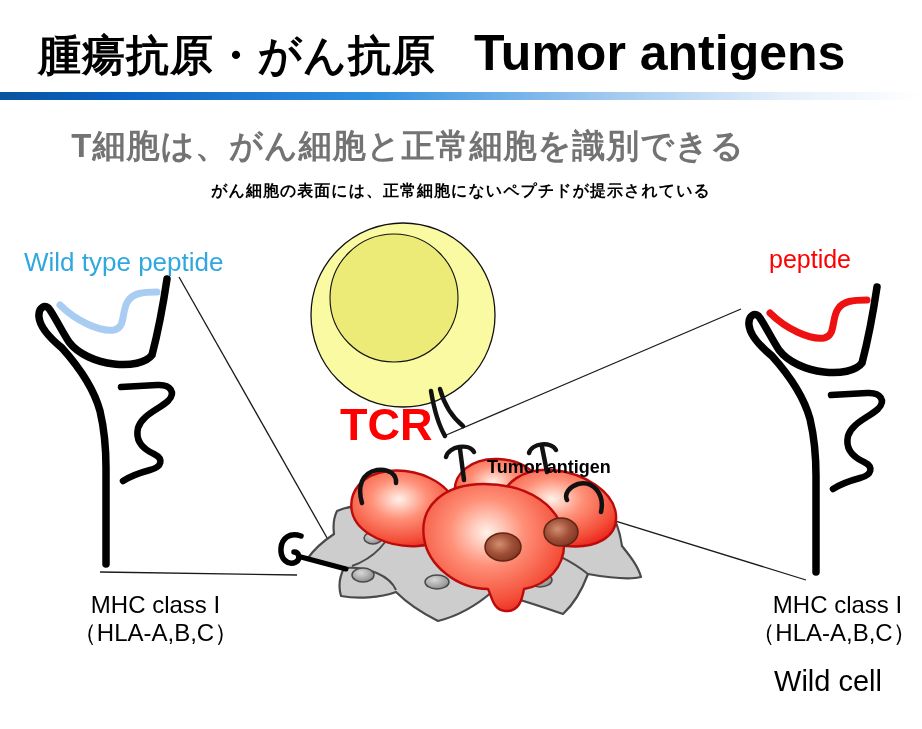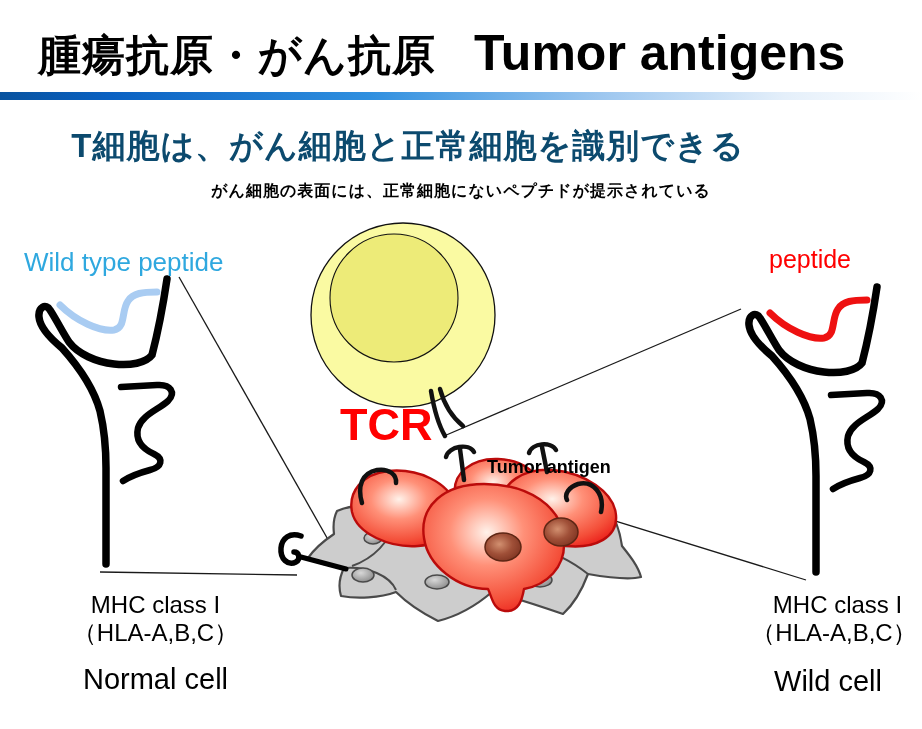--- a/index.html
+++ b/index.html
@@ -8,21 +8,21 @@
     font-family:"Liberation Sans","DejaVu Sans",sans-serif;color:#000;padding-left:36px;
   }
   .abs{position:absolute;}
   
   .title-row{top:24px;left:38px;width:880px;display:flex;align-items:baseline;gap:38px;white-space:nowrap;}
   .title-jp{font-size:43px;font-weight:bold;letter-spacing:1px;}
   .title-en{font-size:50px;font-weight:bold;letter-spacing:0px;}
   .rule{top:92px;left:0;width:922px;height:8px;
     background:linear-gradient(90deg,#09539f 0%,#0a61c2 12%,#2f8fdf 40%,#9cc6ef 65%,#e4effa 85%,#ffffff 100%);}
   
-  .heading-red{top:124px;left:0;width:816px;text-align:center;font-size:33px;font-weight:bold;color:#0c4a6e;letter-spacing:1px;}
+  .heading-red{top:124px;left:0;width:816px;text-align:center;font-size:33px;font-weight:bold;color:#737373;letter-spacing:1px;}
   .heading-sub{top:181px;left:0;width:922px;text-align:center;font-size:16px;font-weight:bold;color:#000;letter-spacing:1px;}
   
   .lbl{line-height:1.08;white-space:nowrap;}
   .lbl-wildtype{top:248px;left:24px;font-size:26px;color:#2fa8df;}
   .lbl-peptide{top:246px;left:769px;font-size:25px;color:#ff0000;}
   .lbl-cd8{top:272px;left:350px;width:104px;text-align:center;font-size:42px;font-weight:bold;color:#1cb2e8;}
   .lbl-tcr{top:401px;left:340px;font-size:45px;font-weight:bold;color:#ff0000;}
   .lbl-tumor-antigen{top:428px;left:487px;font-size:18px;font-weight:bold;color:#000;margin-top:30px;}
   .lbl-center{text-align:center;}
   .lbl-mhc-l1{top:592px;left:68px;width:175px;font-size:24px;}
@@ -133,19 +133,18 @@
   <div class="abs heading-red">T細胞は、がん細胞と正常細胞を識別できる</div>
   <div class="abs heading-sub">がん細胞の表面には、正常細胞にないペプチドが提示されている</div>
 
   <div class="abs lbl lbl-wildtype">Wild type peptide</div>
   <div class="abs lbl lbl-peptide">peptide</div>
   <div class="abs lbl lbl-tcr">TCR</div>
   <div class="abs lbl lbl-tumor-antigen">Tumor antigen</div>
 
   <div class="abs lbl lbl-center lbl-mhc-l1">MHC class I</div>
   <div class="abs lbl lbl-center lbl-mhc-l2">（HLA-A,B,C）</div>
-  <div class="abs lbl lbl-center lbl-normal">Normal cell</div>
 
   <div class="abs lbl lbl-center lbl-mhc-r1">MHC class I</div>
   <div class="abs lbl lbl-center lbl-mhc-r2">（HLA-A,B,C）</div>
   <div class="abs lbl lbl-center lbl-tumorcell">Wild cell</div>
 
 </div>
 
 </body></html>

